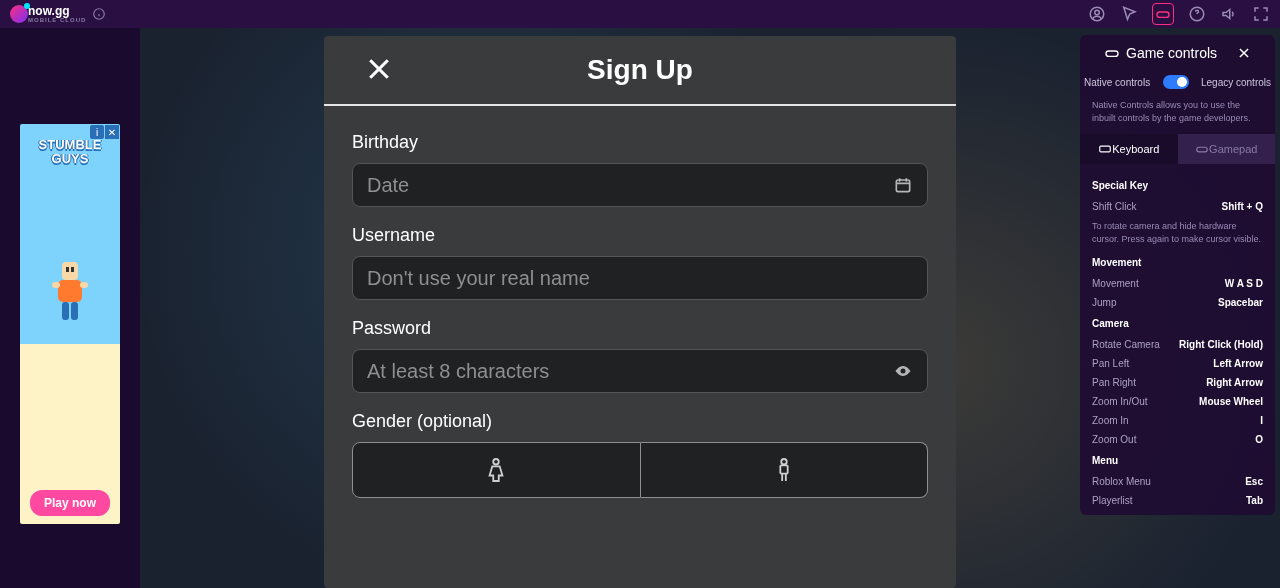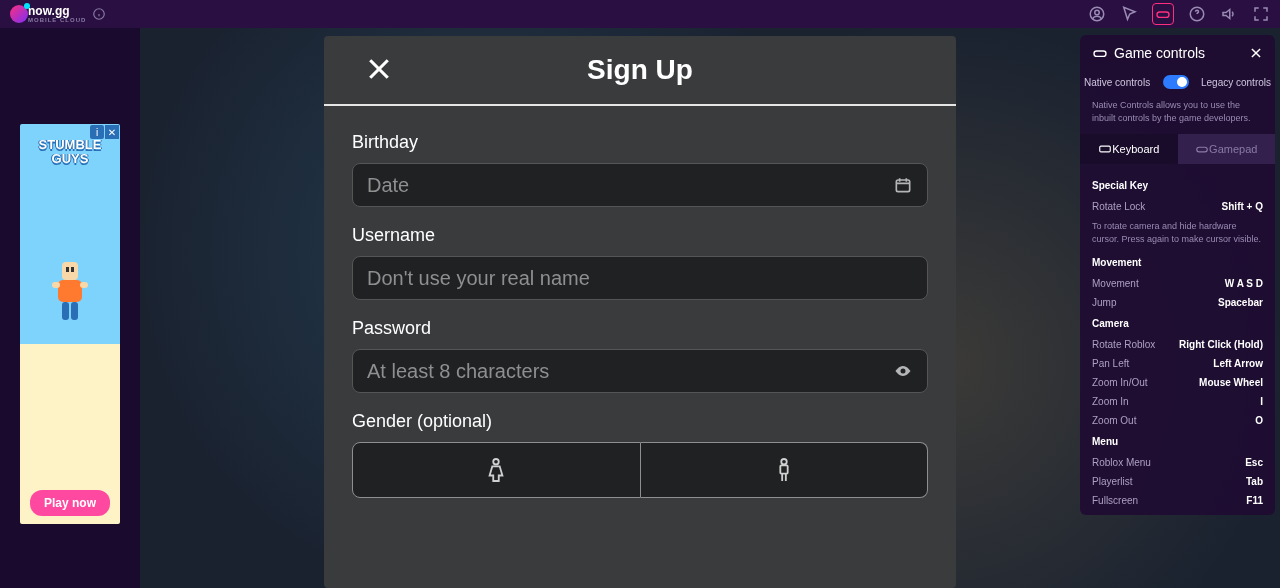--- a/index.html
+++ b/index.html
@@ -29,21 +29,21 @@
 .input-wrap{margin-top:10px;background:#1f2122;border:1px solid #555;border-radius:8px;height:44px;display:flex;align-items:center;padding:0 14px}
 .input-wrap input{flex:1;background:transparent;border:none;outline:none;color:#fff;font-size:20px}
 .input-wrap input::placeholder{color:#8e8f90}
 .input-icon{width:20px;height:20px;color:#b4b5b6}
 .gender-row{display:flex;gap:0;margin-top:10px}
 .gender-btn{flex:1;height:56px;background:#1f2122;border:1px solid #8e8f90;display:flex;align-items:center;justify-content:center;cursor:pointer}
 .gender-btn:first-child{border-radius:8px 0 0 8px}
 .gender-btn:last-child{border-radius:0 8px 8px 0;border-left:none}
 .gender-btn svg{width:22px;height:28px;color:#cfcfcf}
 .controls-panel{position:absolute;top:35px;right:5px;width:195px;height:480px;background:rgba(30,12,50,.92);border-radius:6px;color:#cfc6df;font-size:11px;overflow:hidden;display:flex;flex-direction:column}
-.cp-header{display:flex;align-items:center;justify-content:space-between;padding:10px 12px}
+.cp-header{display:flex;align-items:center;justify-content:space-between;padding:10px 24px}
 .cp-header-left{display:flex;align-items:center;gap:6px;color:#fff;font-size:14px;font-weight:500}
 .cp-close{width:14px;height:14px;color:#fff;cursor:pointer}
 .cp-toggle-row{display:flex;align-items:center;justify-content:space-between;padding:4px 4px;font-size:10px}
 .toggle{width:26px;height:14px;background:#2d7bff;border-radius:7px;position:relative;cursor:pointer}
 .toggle::after{content:"";position:absolute;width:10px;height:10px;background:#fff;border-radius:50%;top:2px;right:2px}
 .cp-desc{padding:6px 12px 10px;font-size:9px;color:#9a8bb5;line-height:1.4}
 .cp-tabs{display:flex}
 .cp-tab{flex:1;padding:8px 0;text-align:center;font-size:11px;display:flex;align-items:center;justify-content:center;cursor:pointer}
 .cp-tab.active{color:#fff;background:rgba(0,0,0,.15)}
 .cp-tab.inactive{background:rgba(70,50,100,.55);color:#8a7aa5}
@@ -209,45 +209,49 @@
     <div class="cp-tab inactive">
       <svg width="14" height="14" viewBox="0 0 24 24" fill="none" stroke="currentColor" stroke-width="2">
           <rect x="3" y="9" width="18" height="8" rx="4"></rect>
         </svg>
       <span>Gamepad</span>
     </div>
   </div>
   <div class="cp-body">
     <div class="cp-heading">Special Key</div>
     <div class="cp-row">
-        <span class="k">Rotate Lock</span>
+        <span class="k">Shift Click</span>
         <span class="v">Shift + Q</span>
       </div>
     <div class="cp-note">To rotate camera and hide hardware cursor. Press again to make cursor visible.</div>
 
     <div class="cp-heading">Movement</div>
     <div class="cp-row">
         <span class="k">Movement</span>
         <span class="v">W A S D</span>
       </div>
     <div class="cp-row">
         <span class="k">Jump</span>
         <span class="v">Spacebar</span>
       </div>
 
     <div class="cp-heading">Camera</div>
     <div class="cp-row">
-        <span class="k">Rotate Roblox</span>
+        <span class="k">Rotate Camera</span>
         <span class="v">Right Click (Hold)</span>
       </div>
     <div class="cp-row">
         <span class="k">Pan Left</span>
         <span class="v">Left Arrow</span>
       </div>
     <div class="cp-row">
+        <span class="k">Pan Right</span>
+        <span class="v">Right Arrow</span>
+      </div>
+    <div class="cp-row">
         <span class="k">Zoom In/Out</span>
         <span class="v">Mouse Wheel</span>
       </div>
     <div class="cp-row">
         <span class="k">Zoom In</span>
         <span class="v">I</span>
       </div>
     <div class="cp-row">
         <span class="k">Zoom Out</span>
         <span class="v">O</span>

